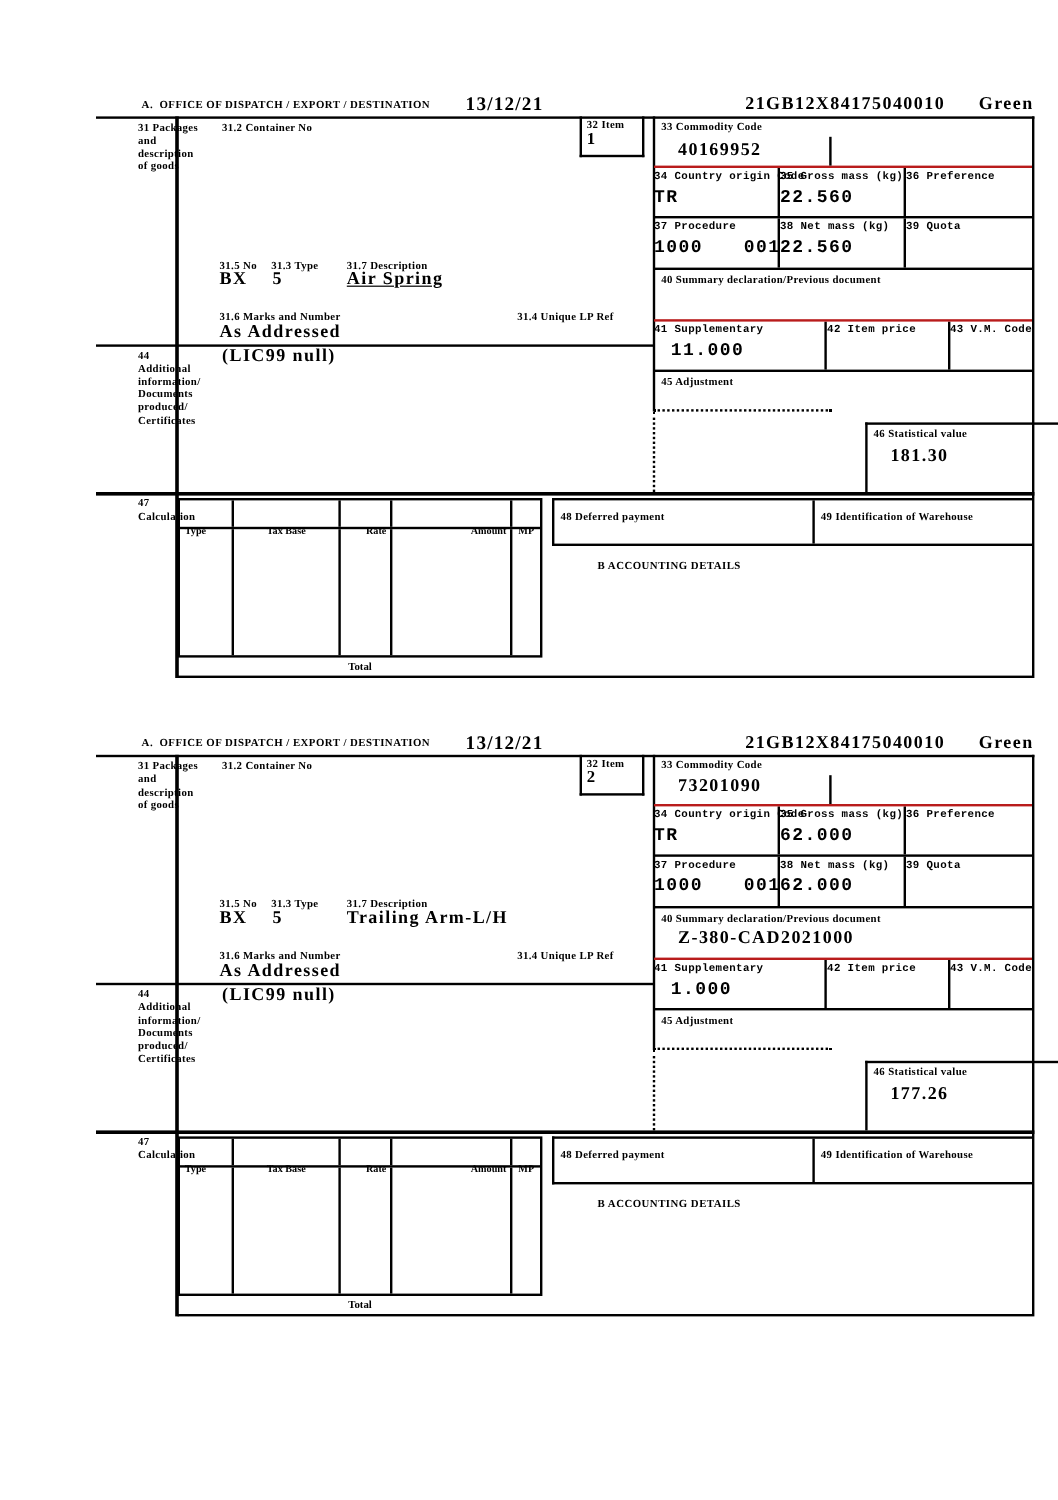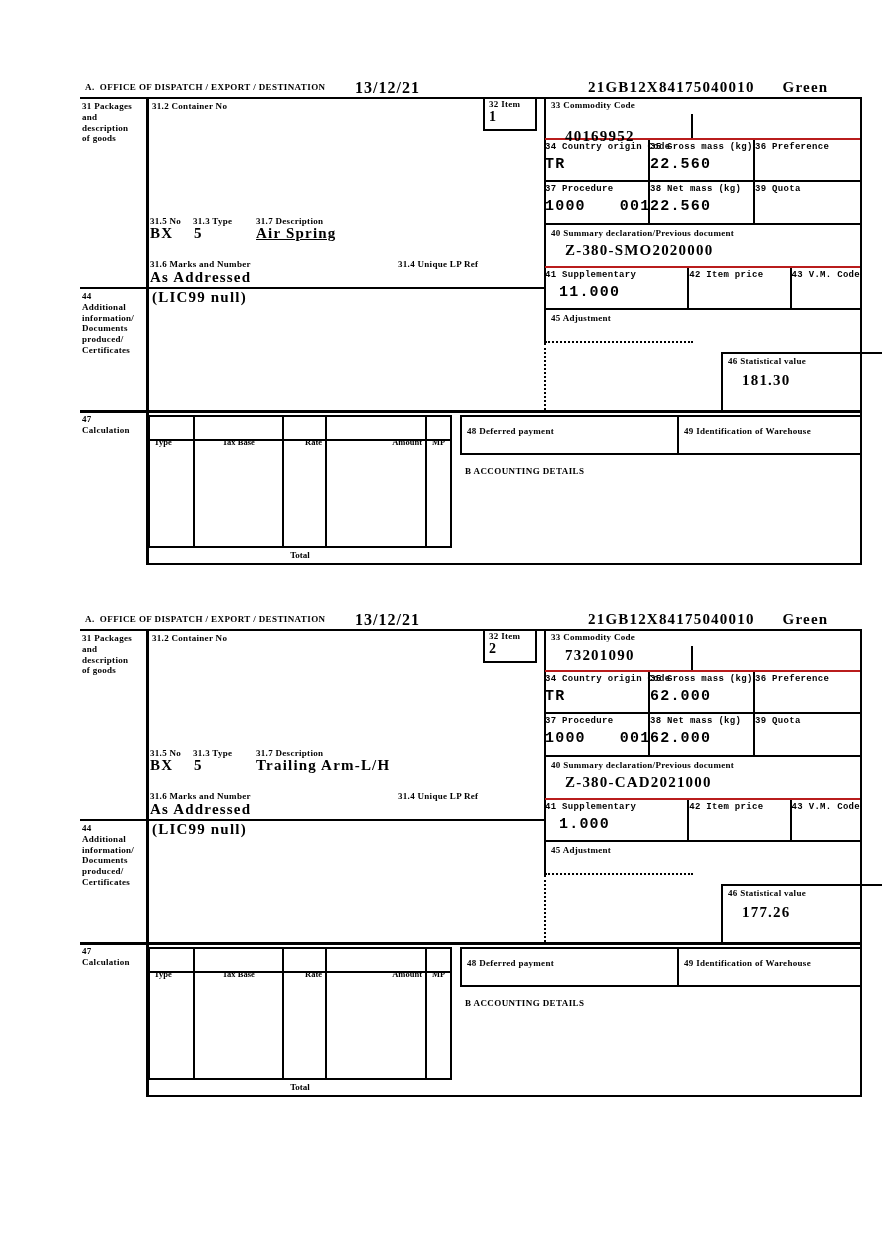--- a/index.html
+++ b/index.html
@@ -1,19 +1,19 @@
 <!DOCTYPE html>
 <html><head>
 <meta charset="utf-8">
 <style>
   html,body{margin:0;padding:0;background:#fff;}
   #page{position:relative;width:882px;height:1250px;background:#ffffff;color:#000;
         font-family:"Liberation Serif", serif;overflow:hidden;}
   .section{position:absolute;left:80px;width:784px;height:487px;}
-  .abs{position:absolute;}
+  .abs{position:absolute;margin-left:33px;}
   
   .hl{position:absolute;height:2px;background:#000;}
   .hl.h3{height:3px;}
   .vl{position:absolute;width:2px;background:#000;}
   .vl.w3{width:3px;}
   .vdot{position:absolute;width:0;border-left:2px dotted #000;}
   .dotseg{position:absolute;height:0;border-top:2px dotted #000;left:0;bottom:0;}
   
   .lbl{font-size:9px;font-weight:bold;line-height:1.2;letter-spacing:0.3px;white-space:nowrap;}
   .lbl9{font-size:9px;font-weight:bold;letter-spacing:0.4px;white-space:pre;}
@@ -104,21 +104,21 @@
     <div class="abs val" style="left:114px;top:148px;">5</div>
     <div class="abs val" style="left:176px;top:148px;text-decoration:underline;">Air Spring</div>
     <div class="abs lbl" style="left:70px;top:181px;">31.6 Marks and Number</div>
     <div class="abs lbl" style="left:318px;top:181px;">31.4 Unique LP Ref</div>
     <div class="abs val" style="left:70px;top:192px;">As Addressed</div>
     <div class="abs val" style="left:72px;top:212px;">(LIC99 null)</div>
 
     <div class="rcol">
       <div class="rrow r33">
         <div class="lbl" style="padding:3px 0 0 6px;">33 Commodity Code</div>
-        <div class="val" style="margin:18px 0 0 20px;">40169952</div>
+        <div class="val" style="margin:7px 0 0 20px;">40169952</div>
         <div class="tick" style="left:146px;bottom:0;height:24px;"></div>
       </div>
       <div class="flexrow" style="height:42px;">
         <div class="cell" style="width:105px;">
           <div class="lbl">34 Country origin Code</div>
           <div class="val">TR</div>
         </div>
         <div class="cell" style="width:105px;">
           <div class="lbl">35 Gross mass (kg)</div>
           <div class="val">22.560</div>
@@ -135,21 +135,20 @@
         <div class="cell" style="width:105px;">
           <div class="lbl">38 Net mass (kg)</div>
           <div class="val">22.560</div>
         </div>
         <div class="cell last">
           <div class="lbl">39 Quota</div>
         </div>
       </div>
       <div class="rrow" style="height:43px;padding:3px 0 0 6px;box-sizing:border-box;">
         <div class="lbl">40 Summary declaration/Previous document</div>
-        <div class="val" style="margin:4px 0 0 14px;">Z-380-SMO2020000</div>
       </div>
       <div class="flexrow" style="height:42px;">
         <div class="cell" style="width:148px;">
           <div class="lbl">41 Supplementary</div>
           <div class="val" style="margin-left:14px;">11.000</div>
         </div>
         <div class="cell" style="width:105px;">
           <div class="lbl">42 Item price</div>
         </div>
         <div class="cell last">

